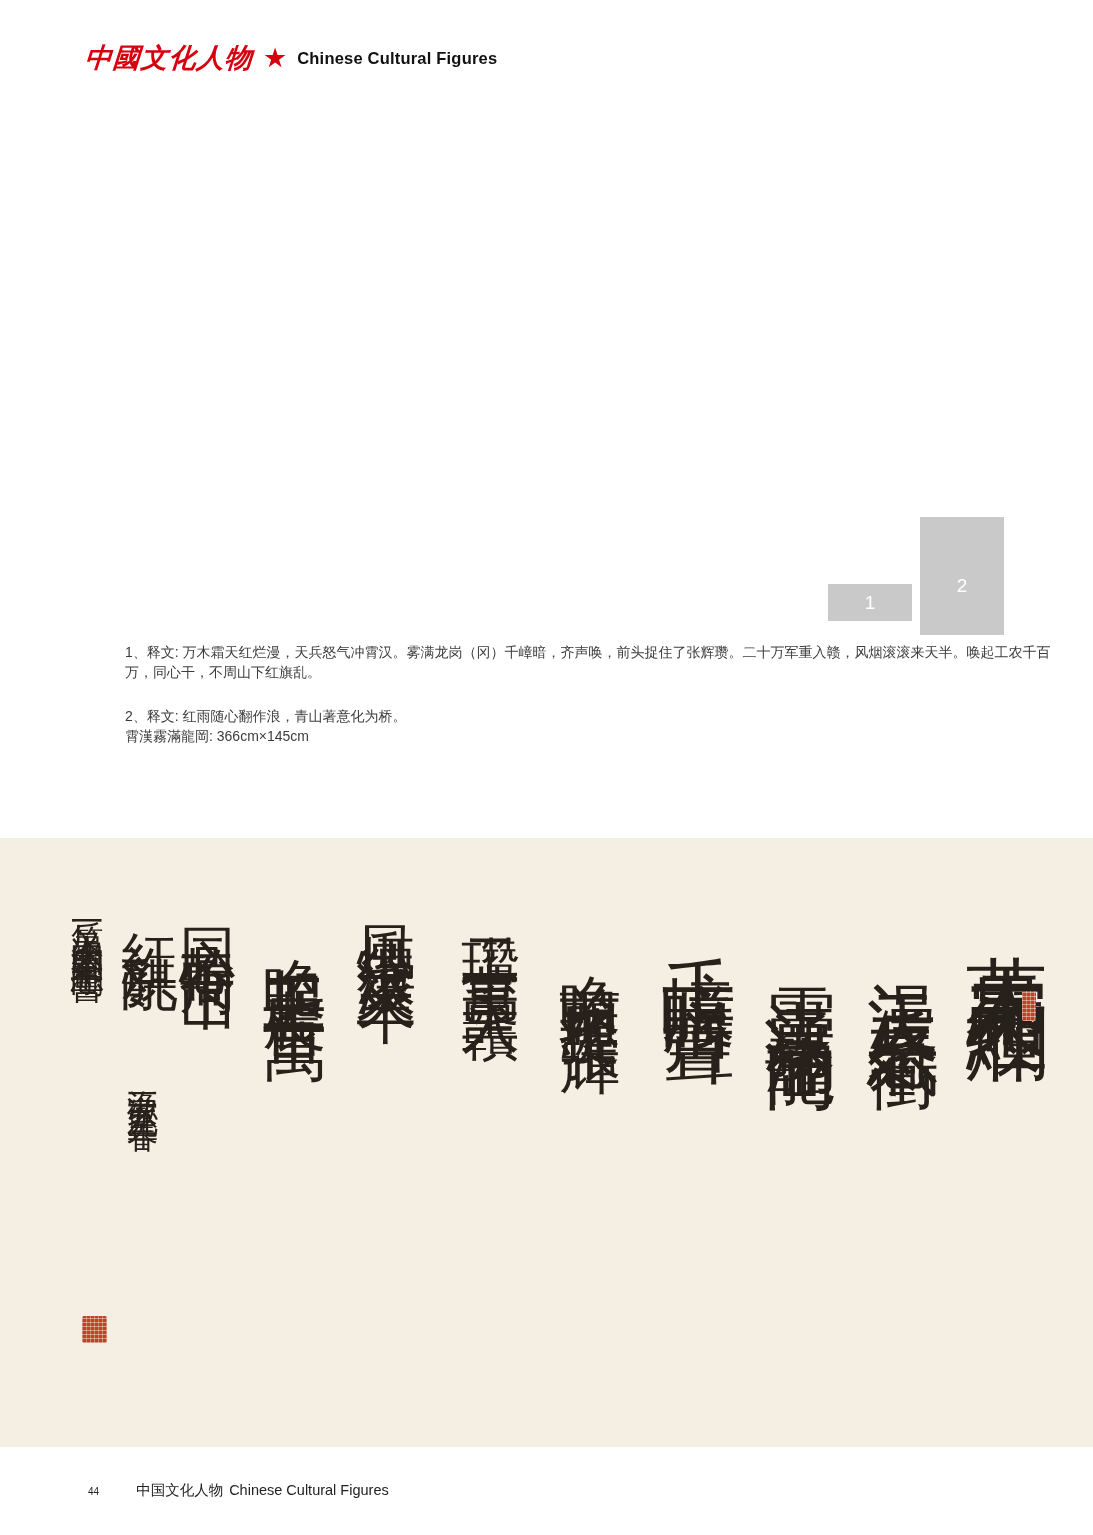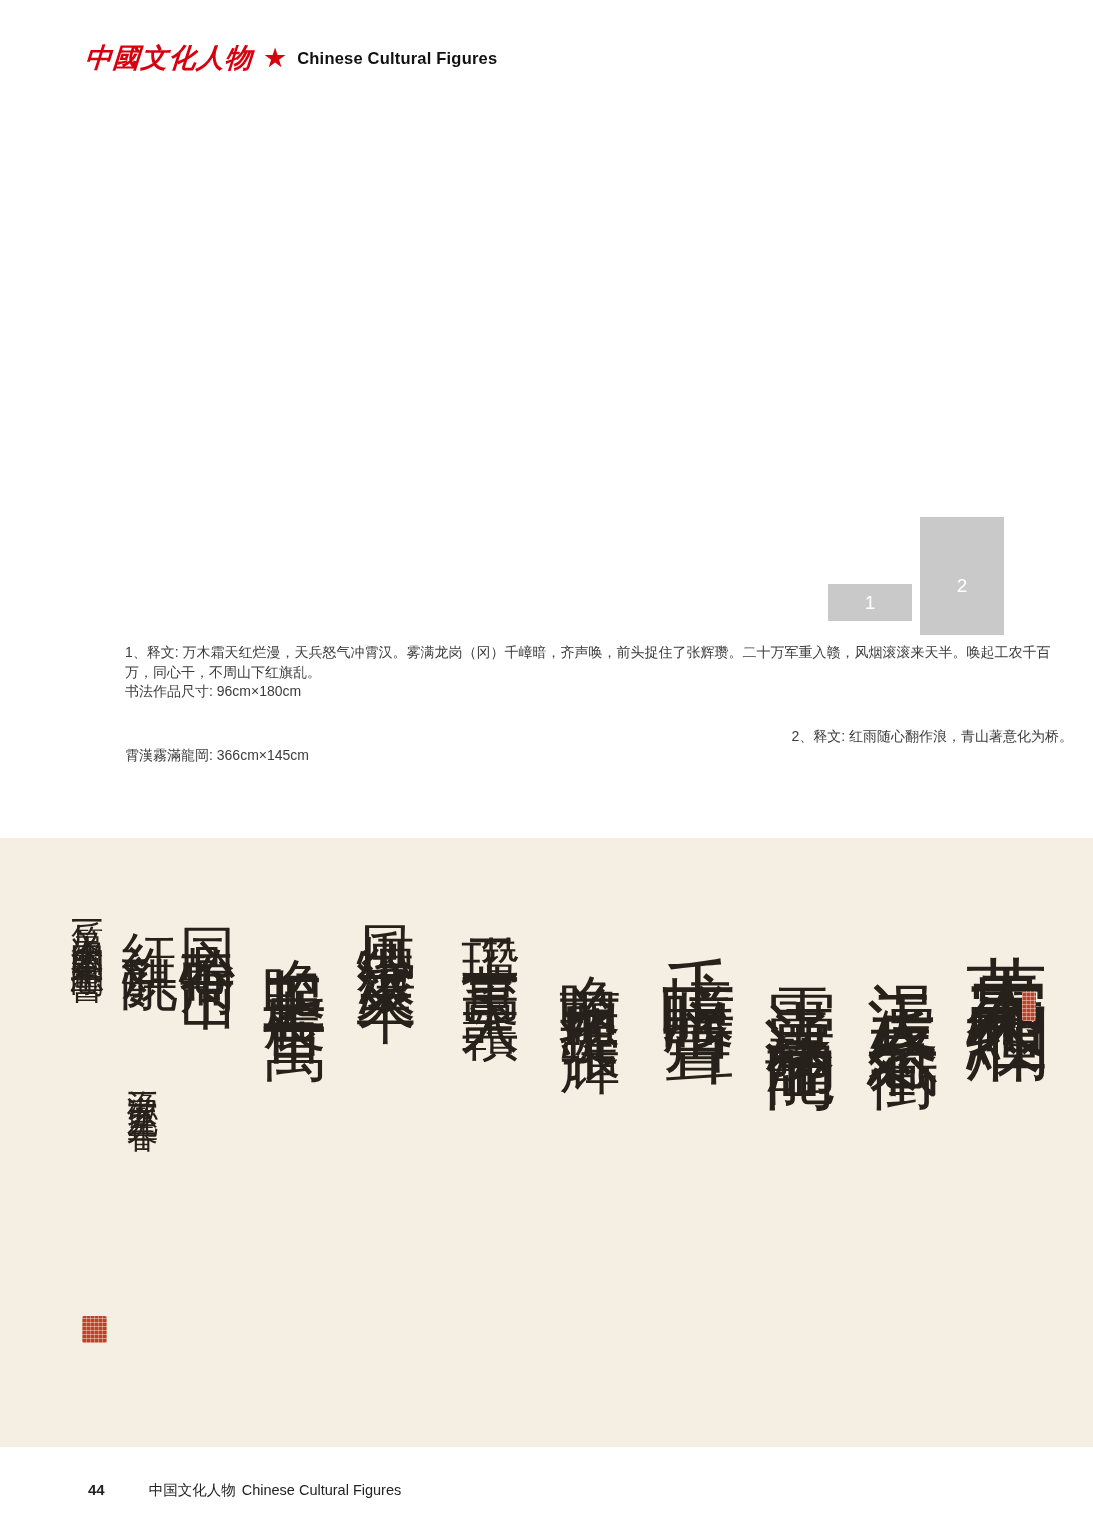--- a/index.html
+++ b/index.html
@@ -30,21 +30,21 @@
   }
   .thumb-1 .thumb-num { top:8px; }
   .thumb-2 .thumb-num { top:58px; }
 
   
   .captions {
     position:absolute; left:85px; top:643px; width:948px;
     color:#3c3c3c; font-size:14px; line-height:19.5px;margin-left:40px;
   }
   .cap { margin:0; }
-  .sp1 { margin-top:25px;text-align:right; }
+  .sp1 { margin-top:25px; }
   .sp2 { margin-top:12px; }
 
   
   .artwork {
     position:absolute; left:0; top:838px; width:1093px; height:609px;
     background:var(--paper_cream,#f5eee2); overflow:hidden;
   }
   .col {
     position:absolute;
     writing-mode:vertical-rl; text-orientation:upright;
@@ -73,21 +73,21 @@
       var(--seal_red,#bf4129);
   }
   .seal-top-right  { left:1022px; top:153px; width:14px; height:30px; }
   .seal-bottom-left{ left:82px;  top:478px; width:25px; height:27px; }
 
   
   .footer {
     position:absolute; left:88px; top:1481px;
     color:#222; font-size:14.5px; display:flex; align-items:baseline;
   }
-  .footer .pagenum { font-weight:bold; font-size:15px; margin-right:9px; }
+  .footer .pagenum { font-weight:normal; font-size:10px; margin-right:2px; }
   .footer .f-cn { margin-right:6px;margin-left:35px; }
 </style>
 </head>
 <body>
 
 <div class="page">
 
   <header class="brand">
     <span class="brand-cn">中國文化人物</span>
     <span class="brand-star">★</span>
@@ -96,21 +96,20 @@
 
   <div class="thumb thumb-1">
     <span class="thumb-num">1</span>
   </div>
   <div class="thumb thumb-2">
     <span class="thumb-num">2</span>
   </div>
 
   <section class="captions">
     <p class="cap">1、释文: 万木霜天红烂漫，天兵怒气冲霄汉。雾满龙岗（冈）千嶂暗，齐声唤，前头捉住了张辉瓒。二十万军重入赣，风烟滚滚来天半。唤起工农千百万，同心干，不周山下红旗乱。</p>
-    <p class="cap">书法作品尺寸: 96cm×180cm</p>
     <p class="cap sp1">2、释文: 红雨随心翻作浪，青山著意化为桥。</p>
     <p class="cap">霄漢霧滿龍岡: 366cm×145cm</p>
   </section>
 
   <section class="artwork">
     <div class="col c1">萬木霜天紅爛</div>
     <div class="col c2">漫天兵怒氣衝</div>
     <div class="col c3">霄漢霧滿龍岡</div>
     <div class="col c4">千嶂暗齊聲</div>
     <div class="col c5">喚前頭捉了張輝</div>

